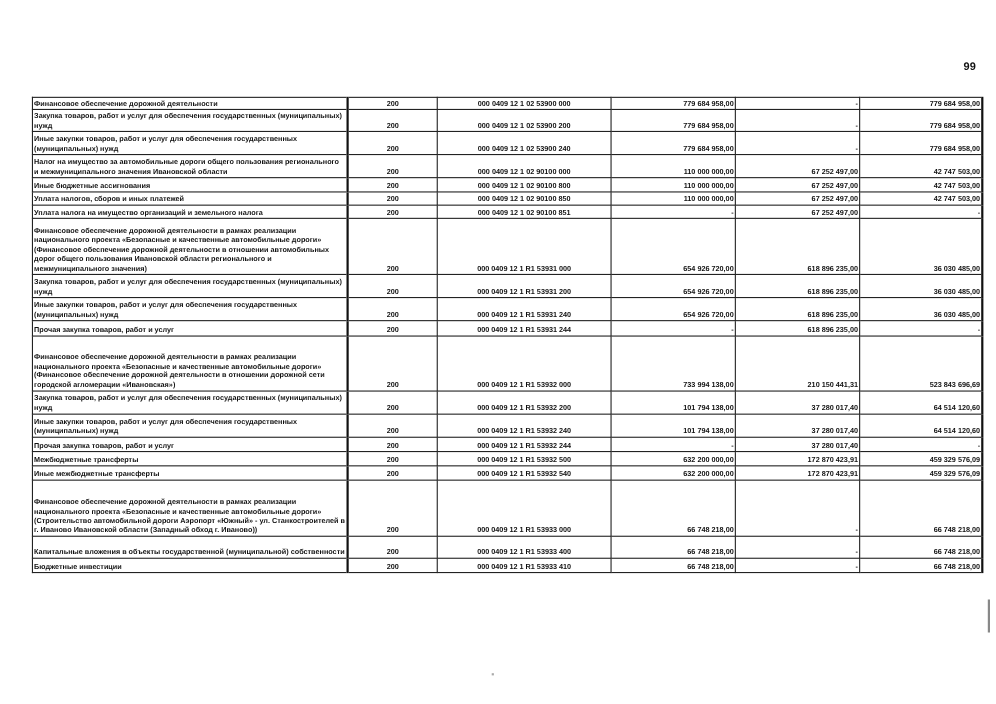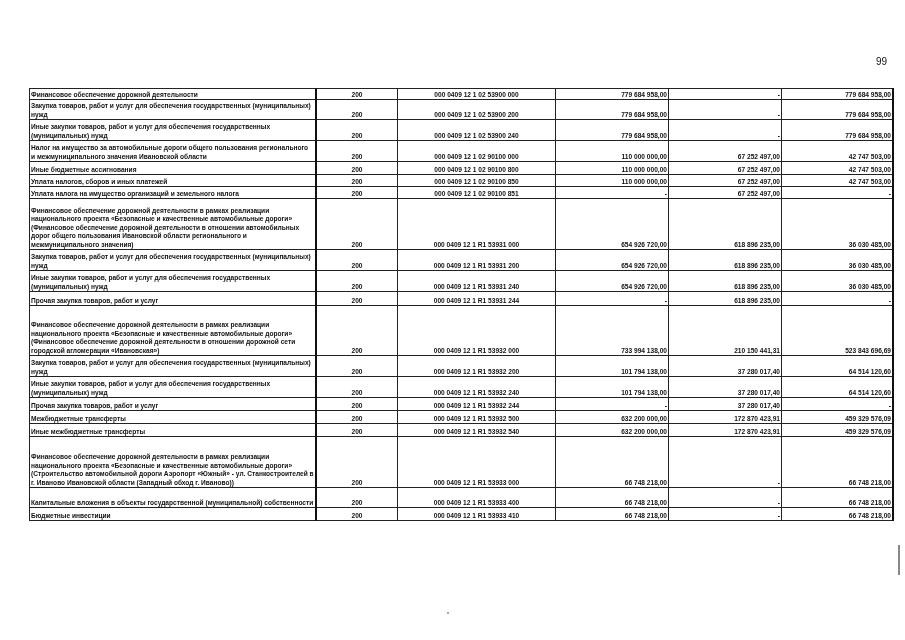--- a/index.html
+++ b/index.html
@@ -1,21 +1,21 @@
 <!DOCTYPE html>
 <html><head>
 <meta charset="utf-8">
 <style>
   html, body { margin: 0; padding: 0; }
   body {
     width: 905px; height: 640px; background: #ffffff; position: relative; overflow: hidden;
     font-family: "Liberation Sans", sans-serif; color: #111;
   }
   .page-number {
-    position: absolute; top: 56px; left: 876px; font-size: 10px; font-weight: normal;
+    position: absolute; top: 56px; left: 876px; font-size: 10px; font-weight: bold;
   }
   table.budget {
     position: absolute; top: 88px; left: 29px;
     border-collapse: collapse; table-layout: fixed; width: 853px;
     font-size: 6.6px; font-weight: bold;
   }
   table.budget td {
     border: 1px solid #222; padding: 0 1px; vertical-align: bottom; line-height: 8.4px;
     overflow: hidden;
   }

